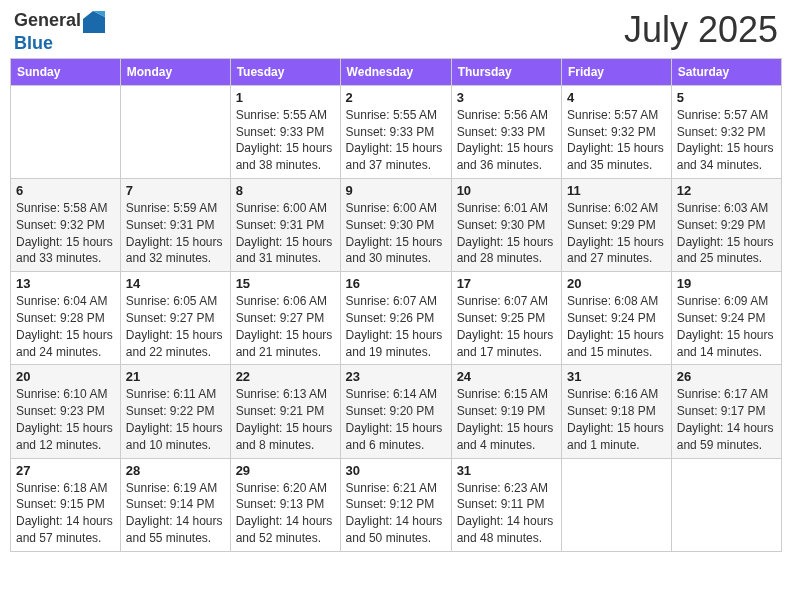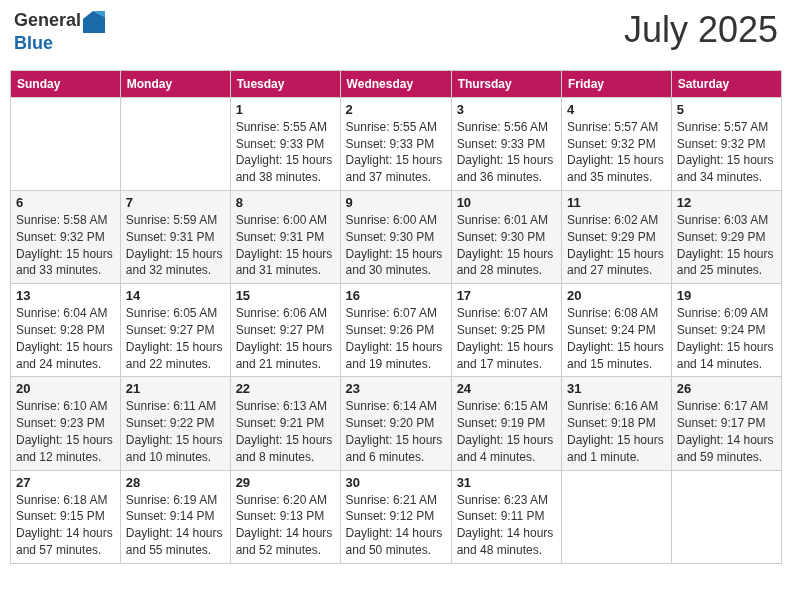--- a/index.html
+++ b/index.html
@@ -7,21 +7,21 @@
       font-family: Arial, sans-serif;
       background: #fff;
       width: 792px;
       min-height: 612px;
       padding: 10px;
     }
     .header {
       display: flex;
       justify-content: space-between;
       align-items: flex-start;
-      margin-bottom: 16px;
+      margin-bottom: 4px;
       padding: 0 4px;
     }
     .logo {
       display: flex;
       align-items: center;
       gap: 0px;
     }
     .logo-text-general {
       font-size: 18px;
       font-weight: bold;
@@ -52,21 +52,21 @@
     .location-title {
       font-size: 16px;
       color: #555;
     }
     .calendar {
       width: 100%;
       border-collapse: collapse;
       font-size: 11px;
     }
     .calendar th {
-      background-color: #be185d;
+      background-color: #8b5cf6;
       color: white;
       text-align: left;
       padding: 6px 6px;
       font-size: 12px;
       font-weight: bold;
       border: 1px solid #ccc;
     }
     .calendar td {
       border: 1px solid #ccc;
       vertical-align: top;

